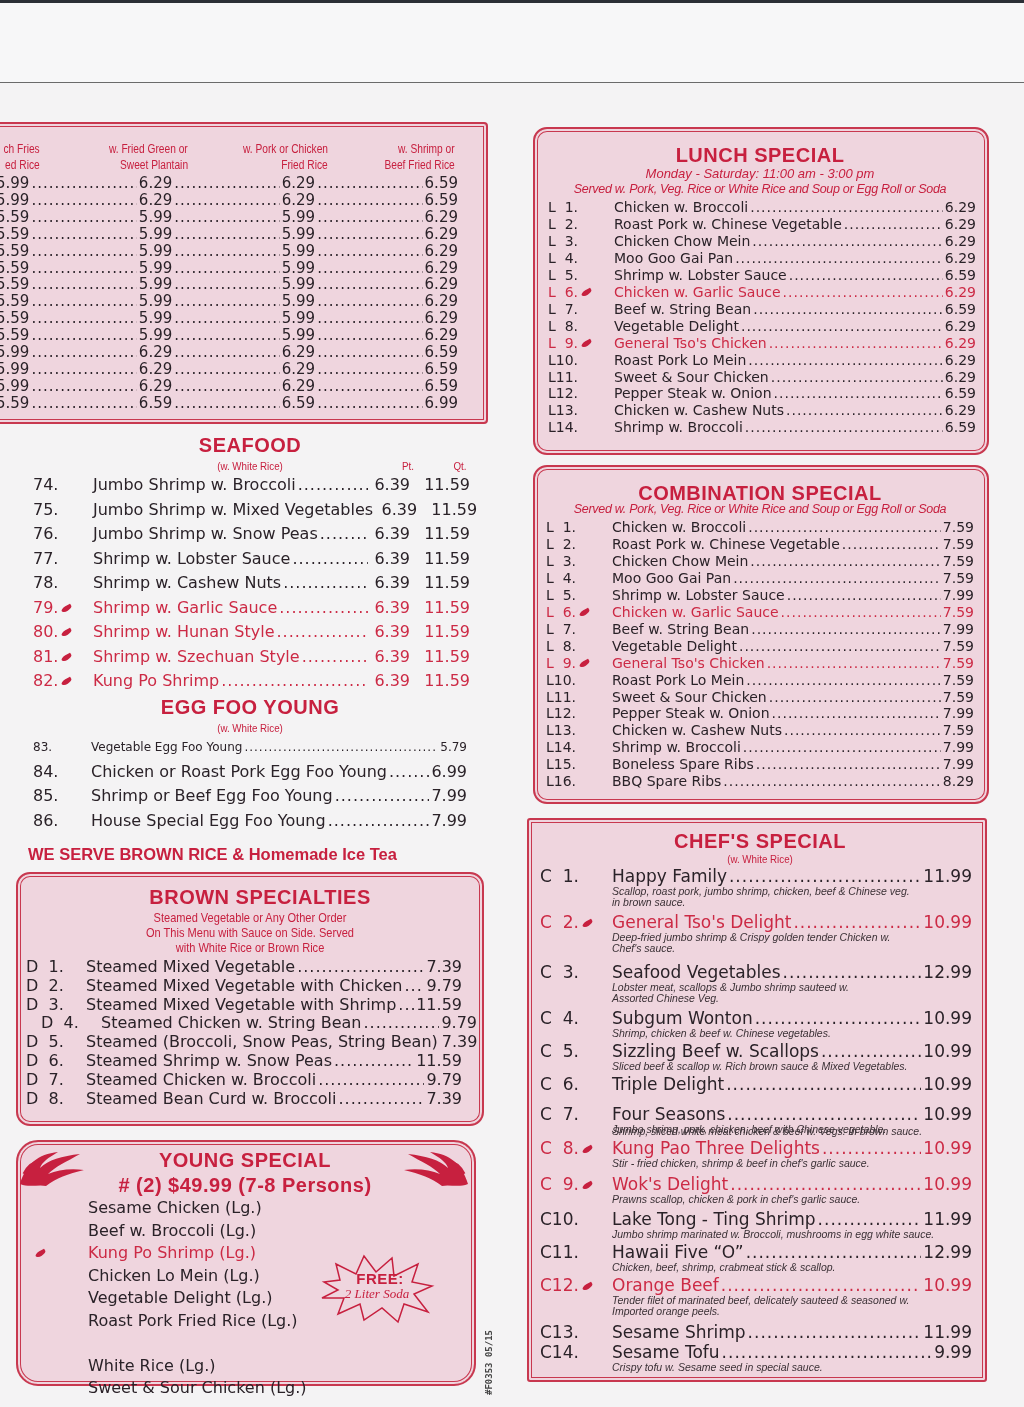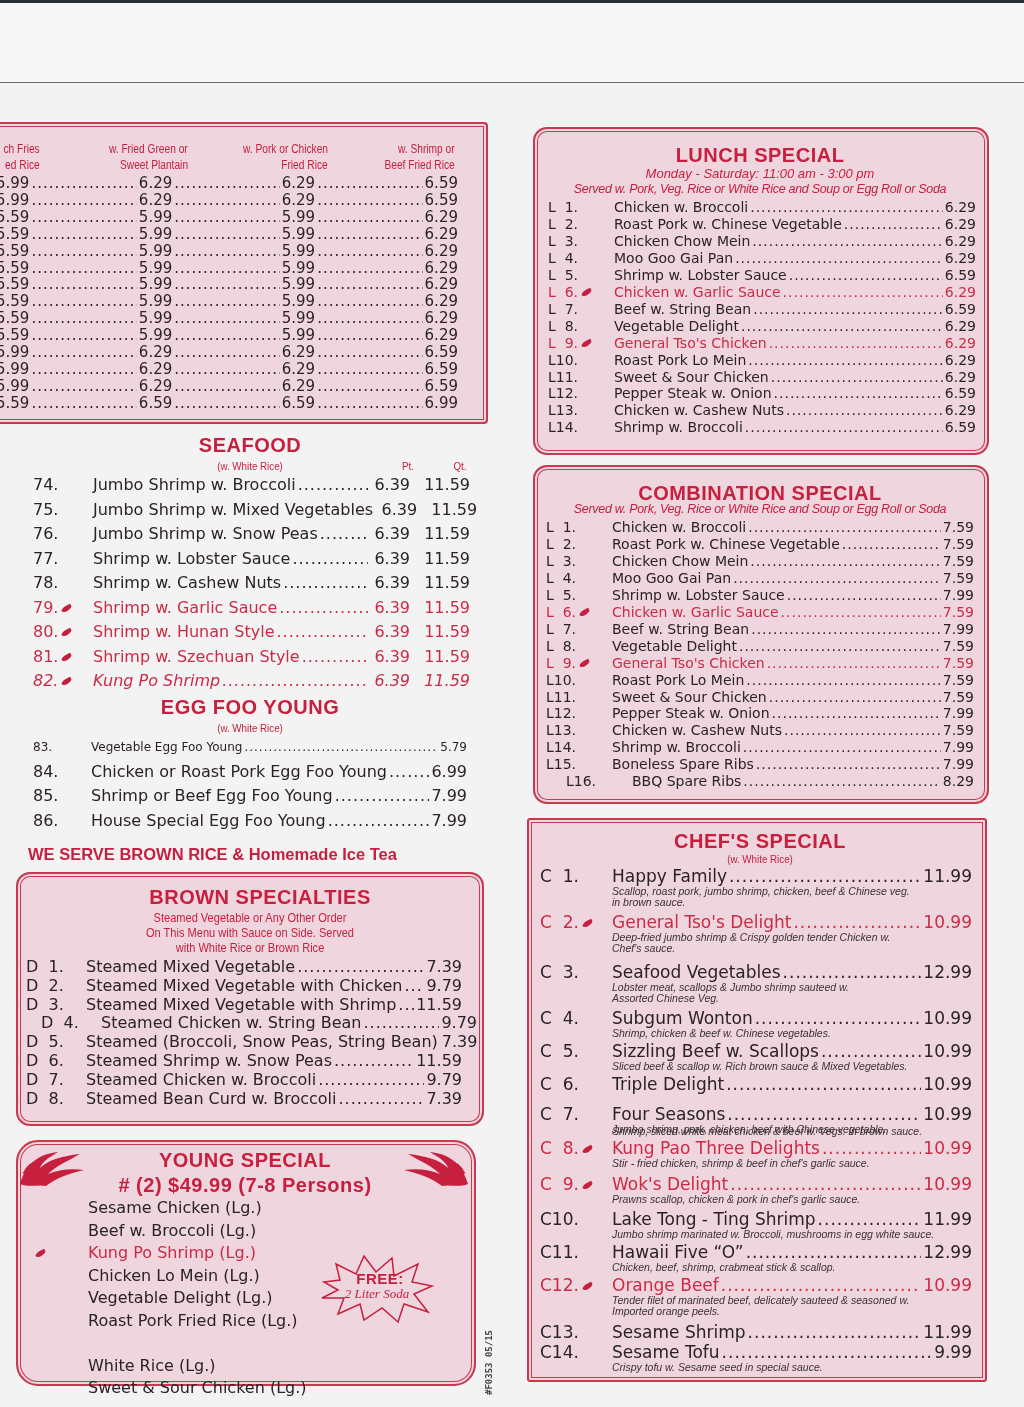--- a/index.html
+++ b/index.html
@@ -249,21 +249,21 @@
     <span class="price" style="width:40px;">6.39</span>
     <span class="price" style="width:60px;">11.59</span>
   </div>
 <div class="row" style="left:33px; top:646.5px; width:437px; font-size:16px; line-height:20px;color:#cc2a45;">
     <span class="num" style="width:60px; white-space:pre;">81.<span class="pepper"></span></span>
     <span class="name">Shrimp w. Szechuan Style</span>
     <span class="dots"></span>
     <span class="price" style="width:40px;">6.39</span>
     <span class="price" style="width:60px;">11.59</span>
   </div>
-<div class="row" style="left:33px; top:671px; width:437px; font-size:16px; line-height:20px;color:#cc2a45;font-style:italic;">
+<div class="row" style="left:33px; top:671px; width:437px; font-size:16px; line-height:20px;color:#cc2a45;">
     <span class="num" style="width:60px; white-space:pre;">82.<span class="pepper"></span></span>
     <span class="name">Kung Po Shrimp</span>
     <span class="dots"></span>
     <span class="price" style="width:40px;">6.39</span>
     <span class="price" style="width:60px;">11.59</span>
   </div>
 <div class="title" style="position:absolute; left:110px; top:696px; width:280px; font-size:20px;">EGG FOO YOUNG</div>
 <div class="sub" style="position:absolute; left:170px; top:722px; width:160px;">(w. White Rice)</div>
 <div class="row" style="left:33px; top:737px; width:434px; font-size:12px; line-height:20px;">
     <span class="num" style="width:58px; white-space:pre;">83.</span>
@@ -537,21 +537,21 @@
     <span class="dots"></span>
     <span class="price">7.99</span>
   </div>
 <div class="row" style="left:546px; top:756.3px; width:428px; font-size:14px; line-height:17px;">
     <span class="num" style="width:66px; white-space:pre;">L15.</span>
     <span class="name">Boneless Spare Ribs</span>
     <span class="dots"></span>
     <span class="price">7.99</span>
   </div>
 <div class="row" style="left:546px; top:773.25px; width:428px; font-size:14px; line-height:17px;">
-    <span class="num" style="width:66px; white-space:pre;margin-left:20px;">L16.</span>
+    <span class="num" style="width:66px; white-space:pre;">L16.</span>
     <span class="name">BBQ Spare Ribs</span>
     <span class="dots"></span>
     <span class="price">8.29</span>
   </div>
 <div class="title" style="position:absolute; left:620px; top:830px; width:280px; font-size:20px;">CHEF'S SPECIAL</div>
 <div class="sub" style="position:absolute; left:680px; top:853px; width:160px;">(w. White Rice)</div>
 <div class="row" style="left:540px; top:866px; width:432px; font-size:17px; line-height:20px;">
     <span class="num" style="width:72px; white-space:pre;">C  1.</span>
     <span class="name">Happy Family</span>
     <span class="dots"></span>

